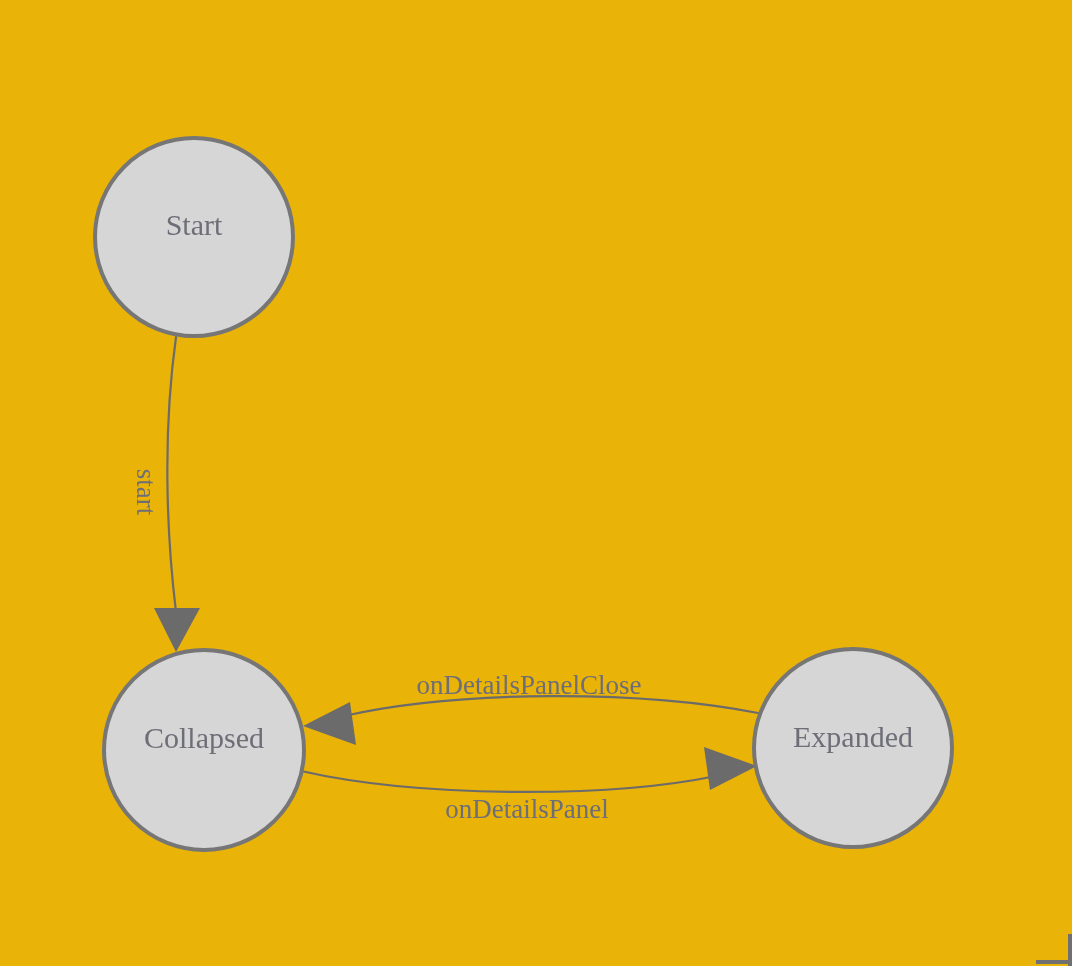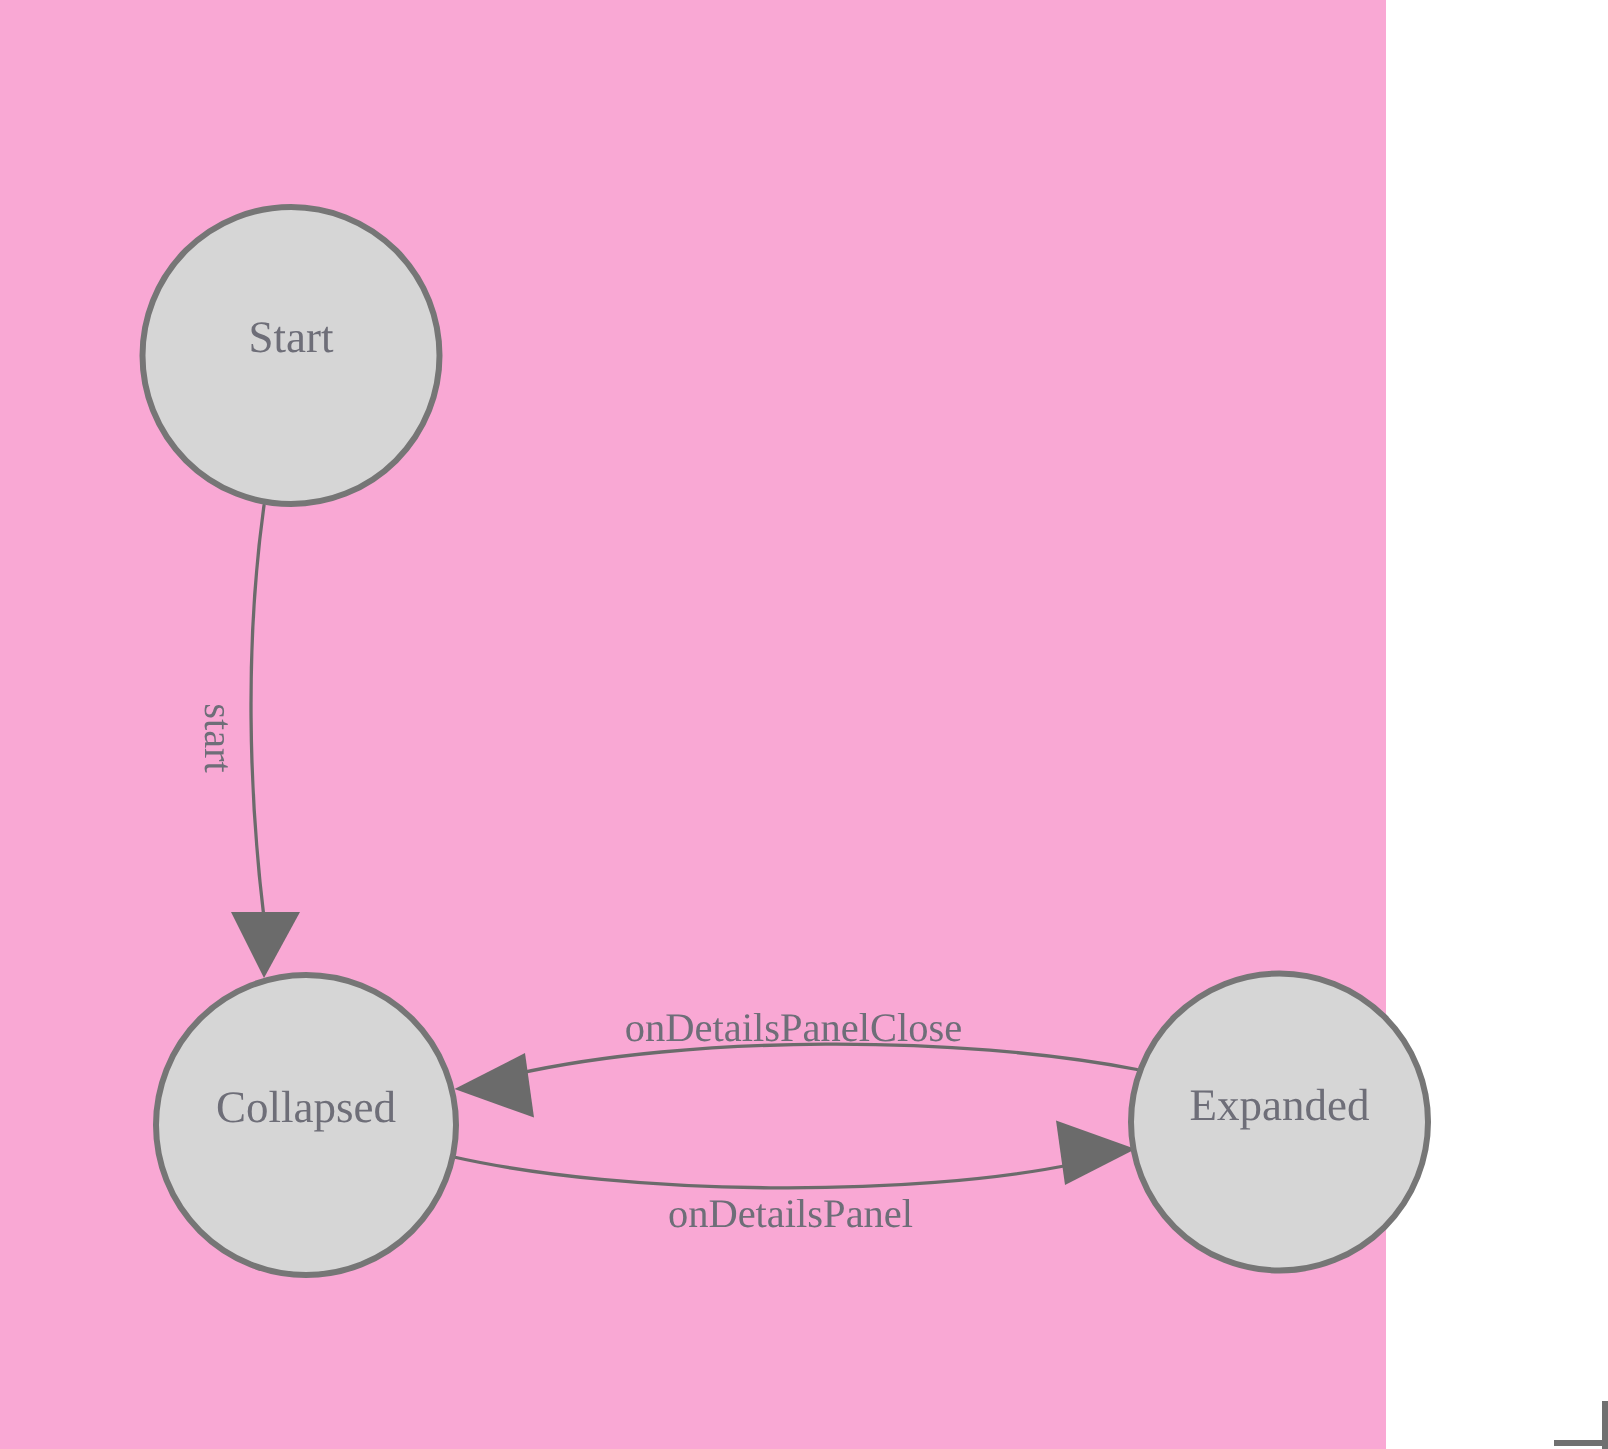--- a/index.html
+++ b/index.html
@@ -9,23 +9,23 @@
     background: #ffffff;
   }
   body {
     width: 1072px;
     height: 966px;
     overflow: hidden;
     font-family: "Liberation Serif", "DejaVu Serif", serif;
   }
   #diagram-root {
     position: relative;
-    width: 924px;
+    width: 1072px;
     height: 966px;
-    background: #f9a8d4;
+    background: #eab308;
   }
   #diagram-svg {
     position: absolute;
     top: 0;
     left: 0;
     width: 1072px;
     height: 966px;
     display: block;
   }
   .node-circle {

